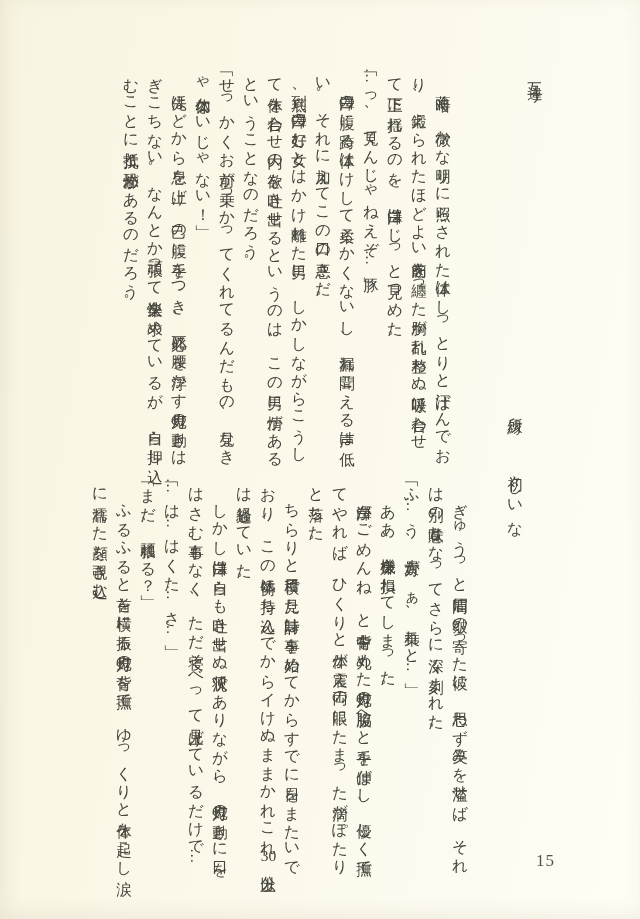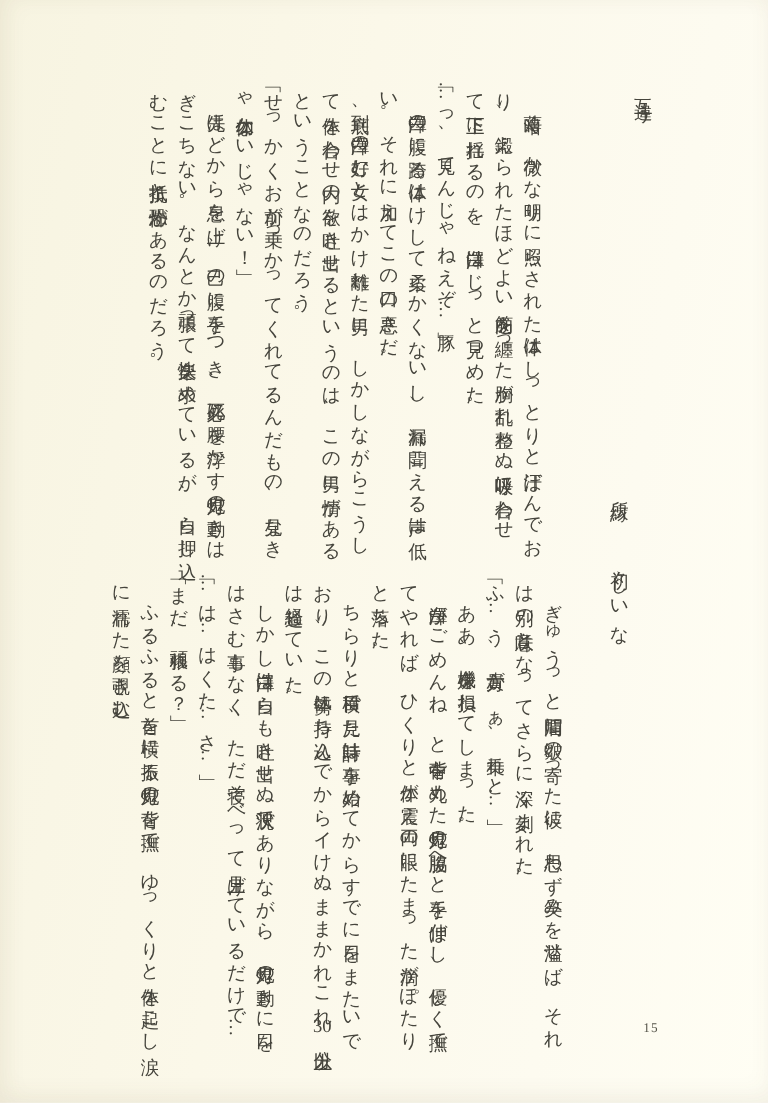--- a/index.html
+++ b/index.html
@@ -29,21 +29,21 @@
     font-size:15.5px;
     letter-spacing:3px;
     line-height:18px;
   }
   .body-block{
     height:394px;
   }
   .page-number{
     position:absolute;
     left:536px;top:851px;
-    font-size:11px;
+    font-size:17px;
     letter-spacing:1px;
     color:#55544a;
   }
 </style>
 </head>
 <body>
 
 <div class="page">
 
   <div class="vtext section-title" style="left:526px;top:70px;">互違う</div>

